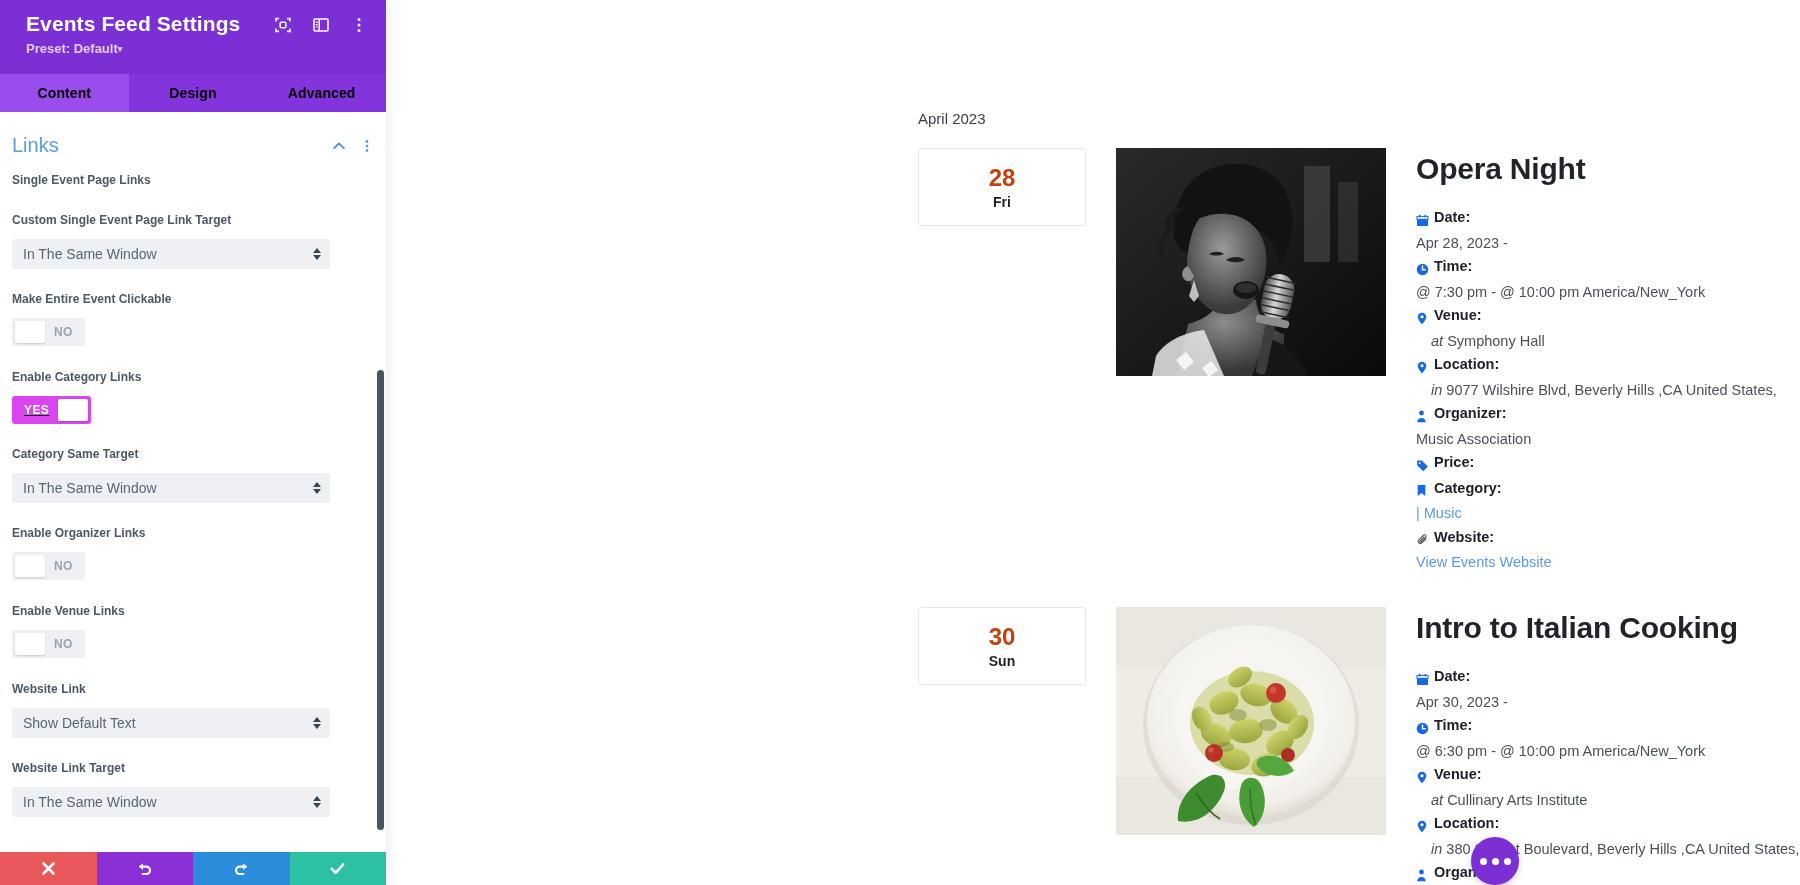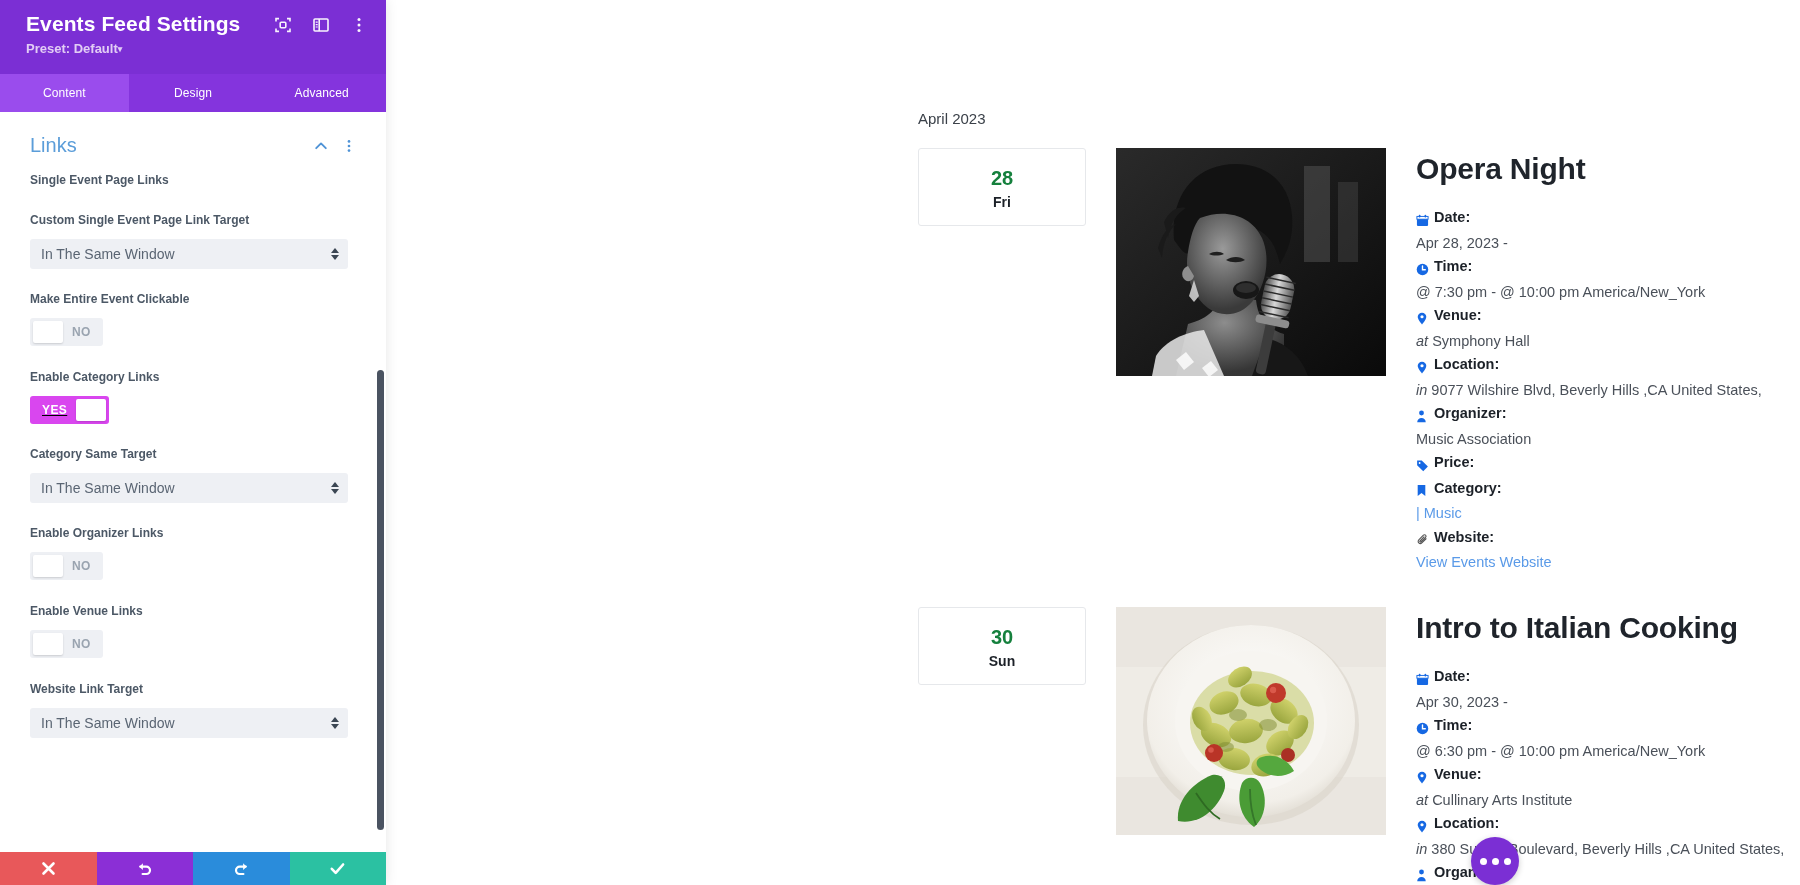--- a/index.html
+++ b/index.html
@@ -51,34 +51,34 @@
 
   .sb-tabs {
     background: #8434dd;
     height: 38px;
     display: flex;
     flex: 0 0 38px;
   }
   .sb-tab {
     flex: 1;
     display: flex; align-items: center; justify-content: center;
-    color: #ffffff;
-    font-size: 12px;
-    font-weight: normal;
+    color: #000000;
+    font-size: 14px;
+    font-weight: bold;
     cursor: pointer;
     letter-spacing: .1px;
   }
   .sb-tab.active { background: #9a4ced; }
 
   .sb-body {
     flex: 1 1 auto;
     position: relative;
     overflow: hidden;
     background: #ffffff;
-    padding: 0 30px;
+    padding: 0 12px;
   }
 
   .section-head {
     display: flex; align-items: center;
     padding: 22px 0 14px 0;
   }
   .section-title {
     color: #5b9dd9;
     font-size: 20px;
     font-weight: normal;
@@ -198,23 +198,23 @@
   .date-box {
     width: 168px; height: 78px;
     border: 1px solid #e6e8eb;
     border-radius: 3px;
     display: flex; flex-direction: column;
     align-items: center; justify-content: center;
     flex: 0 0 168px;
     background: #fff;
   }
   .date-num {
-    font-size: 20px;
-    font-weight: bold;
-    color: #15803d;
+    font-size: 24px;
+    font-weight: bold;
+    color: #c2410c;
     line-height: 26px;
   }
   .date-day {
     font-size: 14px;
     font-weight: bold;
     color: #1c2128;
     margin-top: 3px;
   }
   .ev-thumb {
     width: 270px; height: 228px;
@@ -248,21 +248,21 @@
     font-weight: bold;
     color: #1c2128;
   }
   .meta-ic {
     display: inline-block;
     width: 15px;
     vertical-align: -2px;
     margin-right: 3px;
   }
   .meta-ic svg { display: inline-block; vertical-align: middle; }
-  .ital { font-style: italic; }
+  .ital { font-style: italic; margin-left: 15px; }
   .link-lblue { color: #5a9ae8; }
   .ev-right { position: relative; width: 1120px; }
 
   .fab {
     position: absolute;
     left: 1085px; top: 837px;
     width: 48px; height: 48px;
     border-radius: 50%;
     background: #7b2fd4;
     display: flex; align-items: center; justify-content: center;
@@ -396,20 +396,30 @@
       </div>
 
       <div class="field">
         <div class="field-label">Enable Venue Links</div>
         <div class="toggle-wrap">
           <span class="knob"></span>
           <span class="toggle-txt">NO</span>
         </div>
       </div>
 
+      <div class="field">
+        <div class="field-label">Website Link</div>
+        <div class="select-box">
+          <span>Show Default Text</span>
+          <span class="select-arrows">
+              <i class="up"></i>
+              <i class="dn"></i>
+            </span>
+        </div>
+      </div>
 
       <div class="field">
         <div class="field-label">Website Link Target</div>
         <div class="select-box">
           <span>In The Same Window</span>
           <span class="select-arrows">
               <i class="up"></i>
               <i class="dn"></i>
             </span>
         </div>

